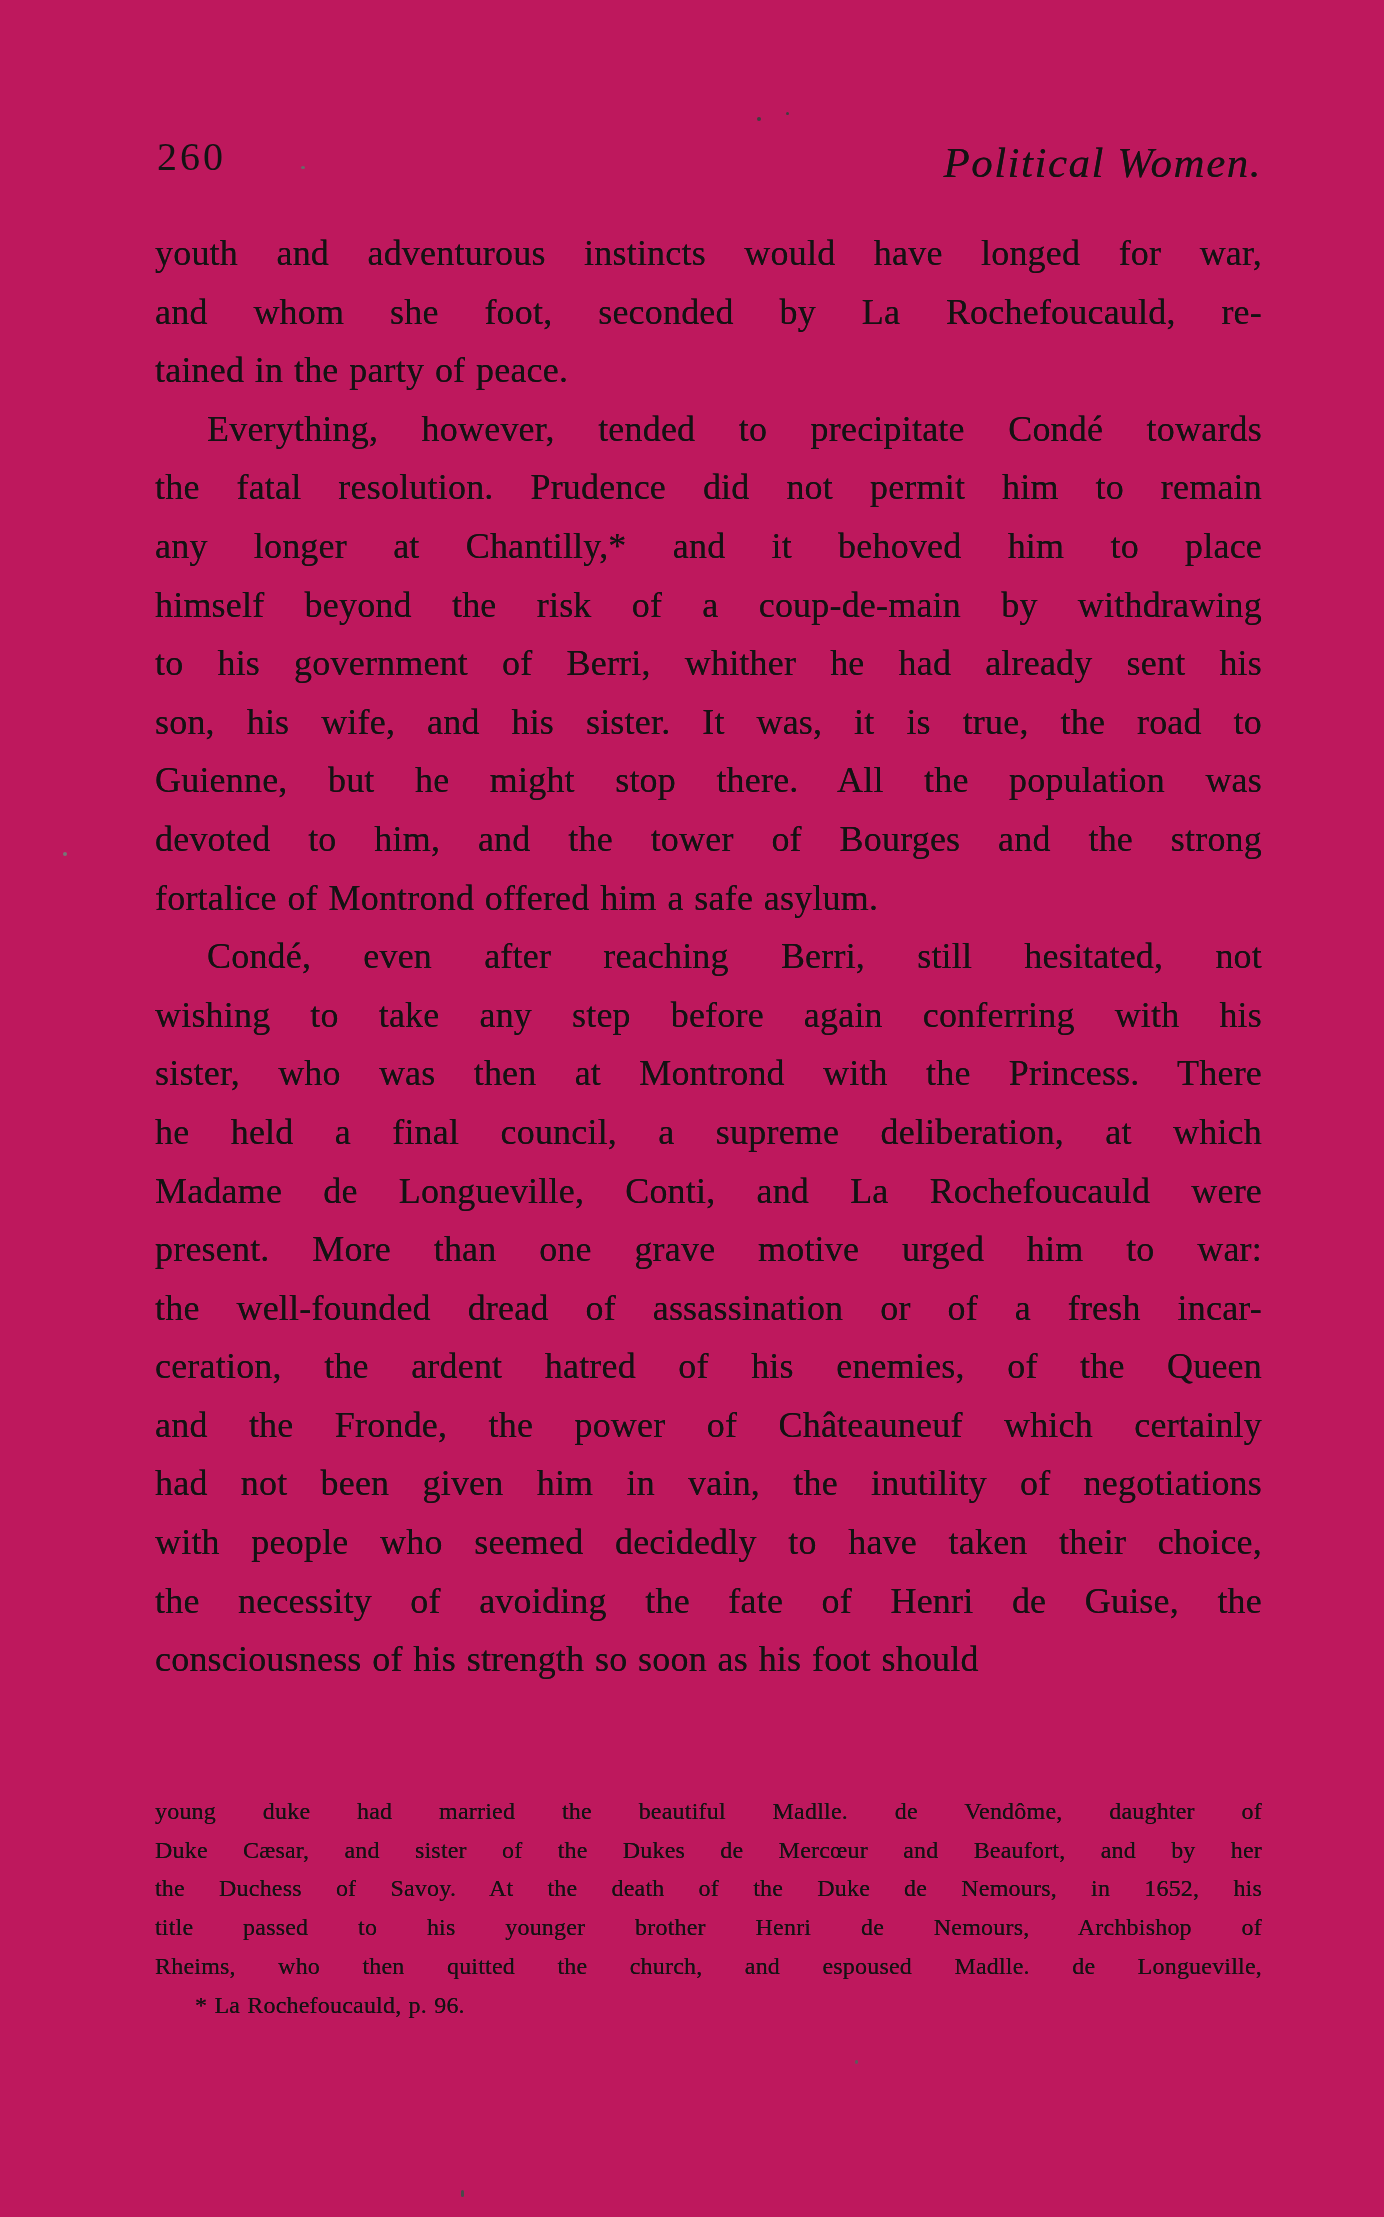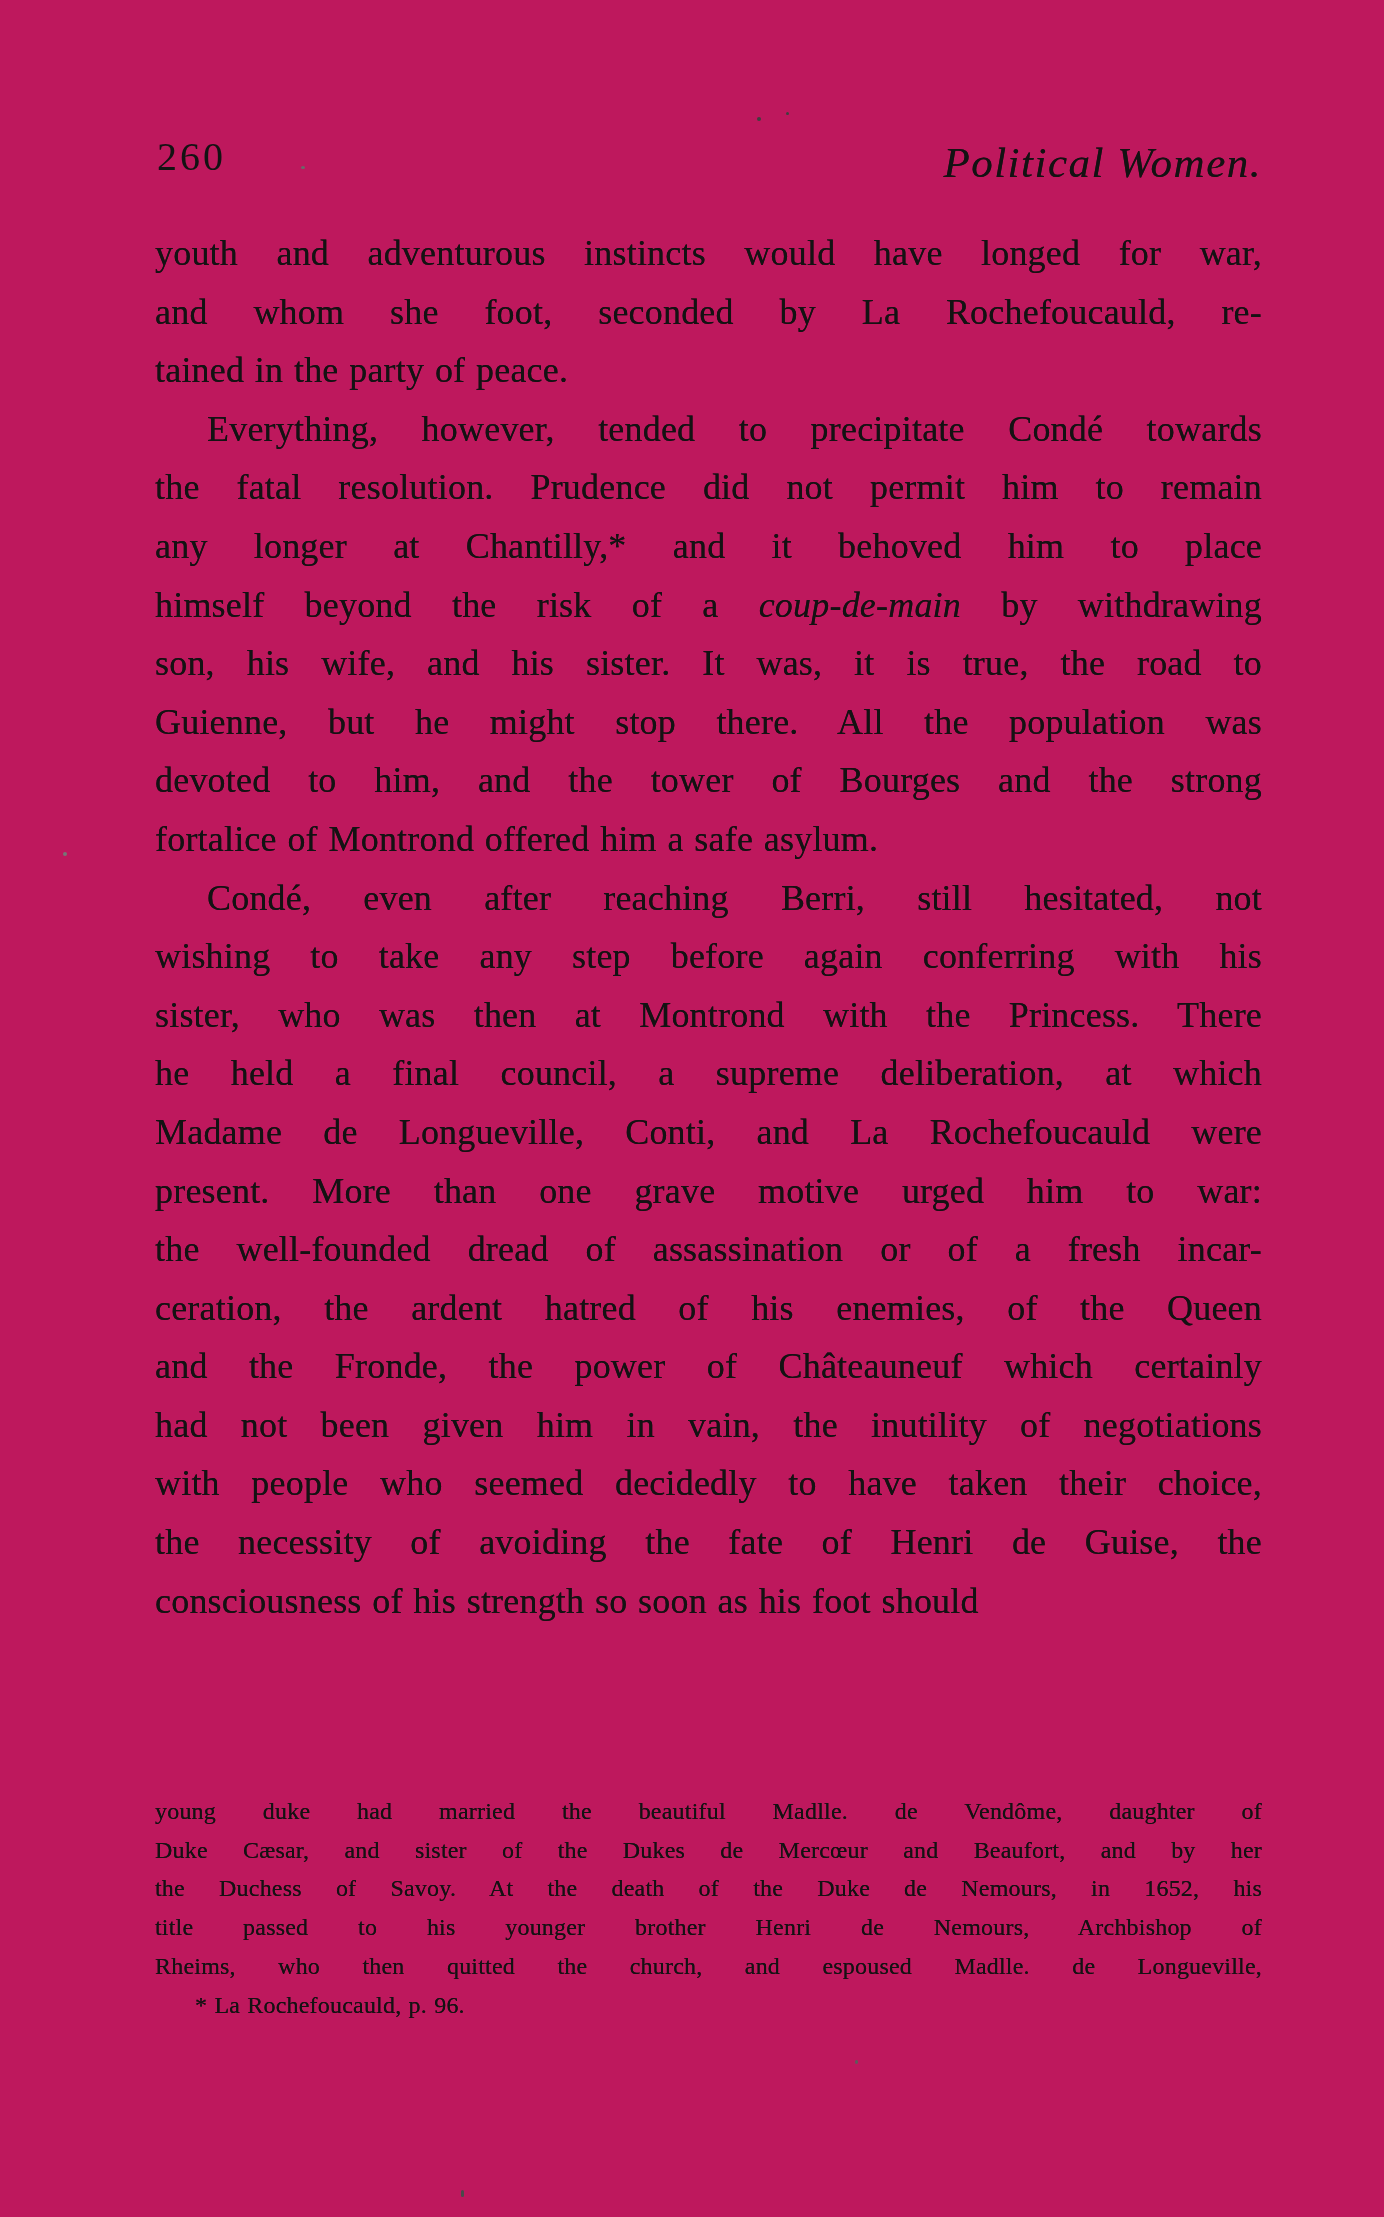--- a/index.html
+++ b/index.html
@@ -27,21 +27,21 @@
   }
   .body-text {
     position:absolute; left:155px; top:224px; width:1107px;
     font-size:36px; line-height:58.6px;
     letter-spacing:0.2px; word-spacing:1.5px;
     text-shadow:0 0 0.6px rgba(10,10,10,0.8);
   }
   .line { text-align:justify; text-align-last:justify; }
   .line.last { text-align-last:left; }
   .line.indent { text-indent:52px; }
-  .it { font-style:italic; }
+  .it { }
   .footnote {
     position:absolute; left:155px; top:1792px; width:1107px;
     font-size:24px; line-height:38.7px;
     letter-spacing:0.2px; word-spacing:1px;
     text-shadow:0 0 0.5px rgba(10,10,10,0.8);
   }
   .footnote .cite { text-indent:40px; }
   .speck { position:absolute; background:#3f3f3f; border-radius:50%; }
   .s1 { left:757px; top:117px; width:4px; height:4px; }
   .s2 { left:786px; top:112px; width:3px; height:3px; }
@@ -63,20 +63,21 @@
   <div class="body-text">
 
     <div class="line">youth and adventurous instincts would have longed for war,</div>
     <div class="line">and whom she foot, seconded by La Rochefoucauld, re-</div>
     <div class="line last">tained in the party of peace.</div>
 
     <div class="line indent">Everything, however, tended to precipitate Condé towards</div>
     <div class="line">the fatal resolution. Prudence did not permit him to remain</div>
     <div class="line">any longer at Chantilly,* and it behoved him to place</div>
     <div class="line"><span>himself beyond the risk of a </span><span class="it">coup-de-main</span><span> by withdrawing</span></div>
+    <div class="line">to his government of Berri, whither he had already sent his</div>
     <div class="line">son, his wife, and his sister. It was, it is true, the road to</div>
     <div class="line">Guienne, but he might stop there. All the population was</div>
     <div class="line">devoted to him, and the tower of Bourges and the strong</div>
     <div class="line last">fortalice of Montrond offered him a safe asylum.</div>
 
     <div class="line indent">Condé, even after reaching Berri, still hesitated, not</div>
     <div class="line">wishing to take any step before again conferring with his</div>
     <div class="line">sister, who was then at Montrond with the Princess. There</div>
     <div class="line">he held a final council, a supreme deliberation, at which</div>
     <div class="line">Madame de Longueville, Conti, and La Rochefoucauld were</div>

